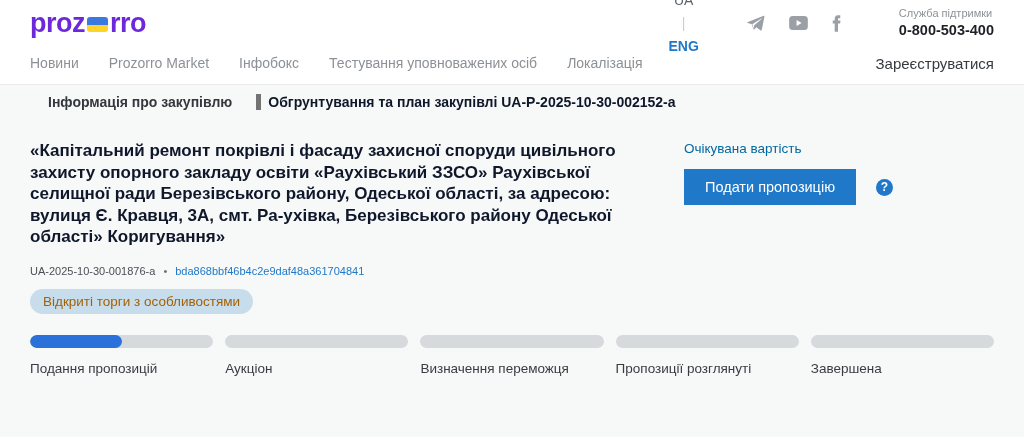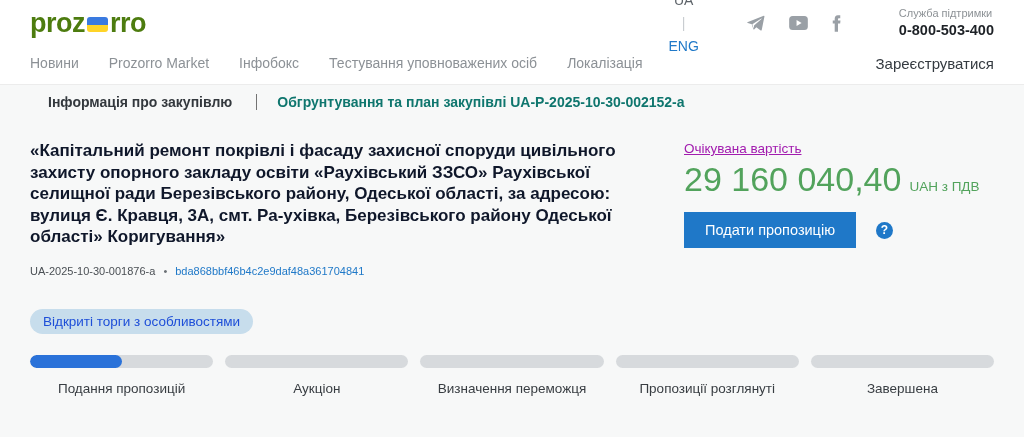--- a/index.html
+++ b/index.html
@@ -4,65 +4,65 @@
 <style>
   * { margin:0; padding:0; box-sizing:border-box; }
   html,body { background:#fff; }
   .page {
     width:1024px; height:441px; background:#fff; overflow:hidden;
     font-family:"Liberation Sans", sans-serif; color:#33383d;
   }
   
   .header { background:#fff; padding:0 30px; }
   .header-top { display:flex; align-items:center; height:46px; }
-  .logo { display:flex; align-items:center; font-size:27px; font-weight:700; color:#4d7c0f; letter-spacing:-0.5px; cursor:pointer; }
+  .logo { display:flex; align-items:center; font-size:27px; font-weight:700; color:#6d28d9; letter-spacing:-0.5px; cursor:pointer; }
   .flag { width:21px; height:15px; border-radius:3px; overflow:hidden; margin:3px 2px 0 2px; display:inline-block; }
   .flag-top { height:8px; background:#3a7ae0; }
   .flag-bottom { height:7px; background:#ffd428; }
   .header-right { margin-left:auto; display:flex; align-items:center; }
   .lang { display:flex; align-items:center; gap:7px; font-size:14px; margin-right:48px;flex-direction:column; }
   .lang-ua { color:#5d6369; }
   .lang-div { color:#c9cdd1; }
-  .lang-eng { color:#2079c8; cursor:pointer; }
+  .lang-eng { color:#2079c8; cursor:pointer;font-weight:bold; }
   .social { display:flex; align-items:center; gap:24px; margin-right:58px; }
   .social svg { display:block; fill:#9aa0a6; }
   .support { text-align:left; line-height:1.25; }
   .support-label { font-size:11px; color:#8d9296; }
   .support-phone { font-size:14.5px; font-weight:700; color:#1d2126; }
   .nav-row { display:flex; align-items:center; height:38px; padding-bottom:4px; }
   .nav-items { display:flex; gap:30px; }
   .nav-item { font-size:14px; color:#8c9196; cursor:pointer; white-space:nowrap; }
   .nav-item.brand { color:#8c9196; }
   .register { margin-left:auto; font-size:15px; color:#343a40; cursor:pointer; }
   
   .lower { background:#f7f8f8; border-top:1px solid #ececec; height:353px; }
   .tab-strip { display:flex; align-items:center; height:34px; padding-left:48px; }
   .tab { font-size:14px; font-weight:700; color:#33383d; padding-right:24px; cursor:pointer; }
-  .tab-link { font-size:14px; font-weight:700; color:#0f766e; padding-left:20px; border-left:1px solid #737373; cursor:pointer; }
+  .tab-link { font-size:14px; font-weight:700; color:#0f172a; padding-left:7px; border-left:5px solid #737373; cursor:pointer; }
   .content { display:flex; padding:21px 30px 0 30px; }
   .left-col { width:620px; }
   .title { font-size:17px; line-height:21.5px; font-weight:700; color:#0f172a; }
   .id-line { margin-top:17px; font-size:11px; color:#4a4f54; display:flex; align-items:center; gap:8px; }
   .id-dot { color:#6b7075; }
   .id-hash { color:#2079c8; cursor:pointer; }
-  .badge { display:inline-block; margin-top:32px; background:#c7ddec; color:#1d4ed8; font-size:13.5px; padding:5px 13px; border-radius:13px; }
+  .badge { display:inline-block; margin-top:12px; background:#c7ddec; color:#a16207; font-size:13.5px; padding:5px 13px; border-radius:13px; }
   .right-col { margin-left:auto; width:310px; padding-top:1px; }
-  .value-label { font-size:13.5px; color:#a21caf;text-decoration:underline; }
+  .value-label { font-size:13.5px; color:#0369a1; }
   .amount-row { margin-top:4px; display:flex; align-items:baseline; }
   .amount { font-size:34px; color:#52a35c; white-space:nowrap; }
   .currency { font-size:13.5px; color:#52a35c; margin-left:8px; white-space:nowrap; }
   .btn-row { margin-top:13px; display:flex; align-items:center; gap:20px; }
   .submit-btn { background:#1f78c8; color:#fff; font-size:14.5px; font-family:"Liberation Sans",sans-serif; padding:10px 21px; border:none; border-radius:0; cursor:pointer; }
   .help-icon { width:17px; height:17px; border-radius:50%; background:#1f78c8; color:#fff; font-size:12px; font-weight:700; display:flex; align-items:center; justify-content:center; cursor:pointer; }
   .progress-section { padding:0 30px; margin-top:21px; }
   .bars { display:flex; gap:12px; }
   .bar { flex:1; height:13px; background:#d7dadd; border-radius:7px; overflow:hidden; }
   .fill { height:100%; background:#2a72d9; border-radius:7px; }
   .stage-labels { display:flex; gap:12px; margin-top:13px; }
-  .stage-label { flex:1; text-align:center; font-size:13.5px; color:#383d42; }
+  .stage-label { flex:1; text-align:left; font-size:13.5px; color:#383d42; }
 </style>
 </head>
 <body>
 
 <div class="page">
 
   <div class="header">
     <div class="header-top">
       <div class="logo">
         <span>proz</span>
@@ -127,24 +127,20 @@
         <div class="id-line">
           <span>UA-2025-10-30-001876-a</span>
           <span class="id-dot">•</span>
           <span class="id-hash">bda868bbf46b4c2e9daf48a361704841</span>
         </div>
         <span class="badge">Відкриті торги з особливостями</span>
       </div>
 
       <div class="right-col">
         <div class="value-label">Очікувана вартість</div>
-        <div class="amount-row">
-          <span class="amount">29 160 040,40</span>
-          <span class="currency">UAH з ПДВ</span>
-        </div>
         <div class="btn-row">
           <button class="submit-btn">Подати пропозицію</button>
           <span class="help-icon">?</span>
         </div>
       </div>
     </div>
 
     <div class="progress-section">
       <div class="bars">
         <div class="bar">

